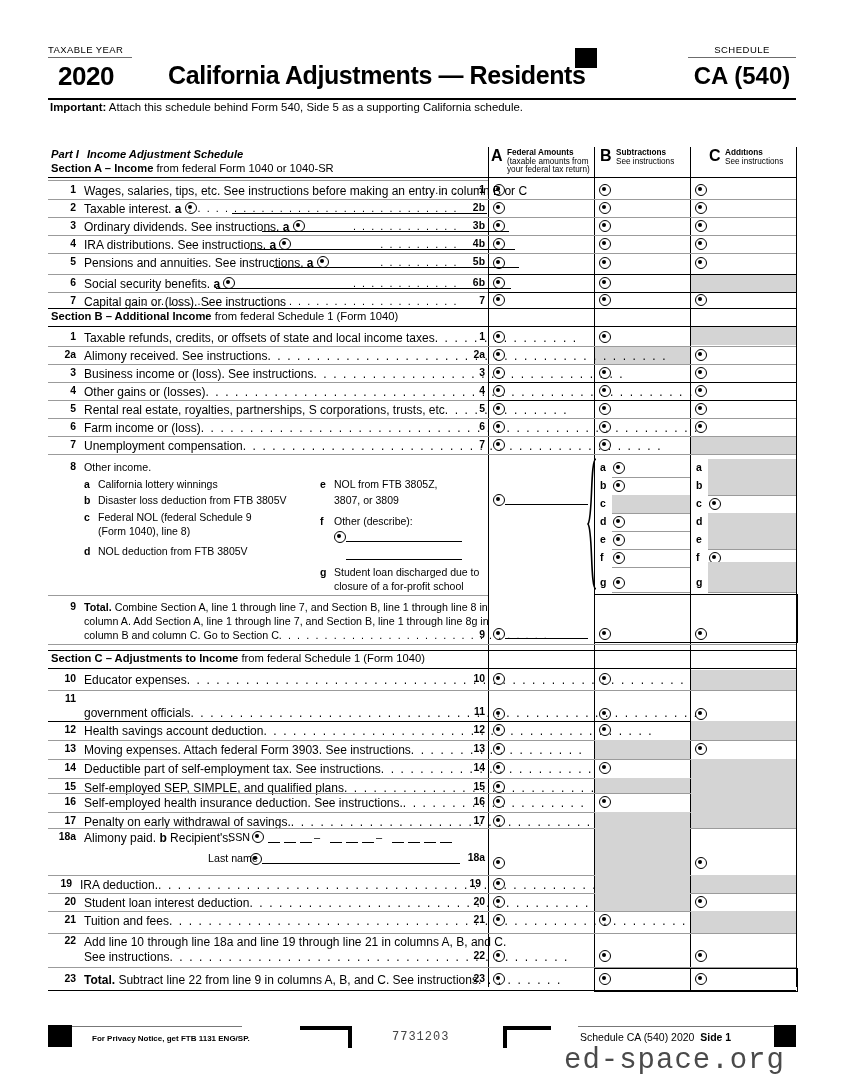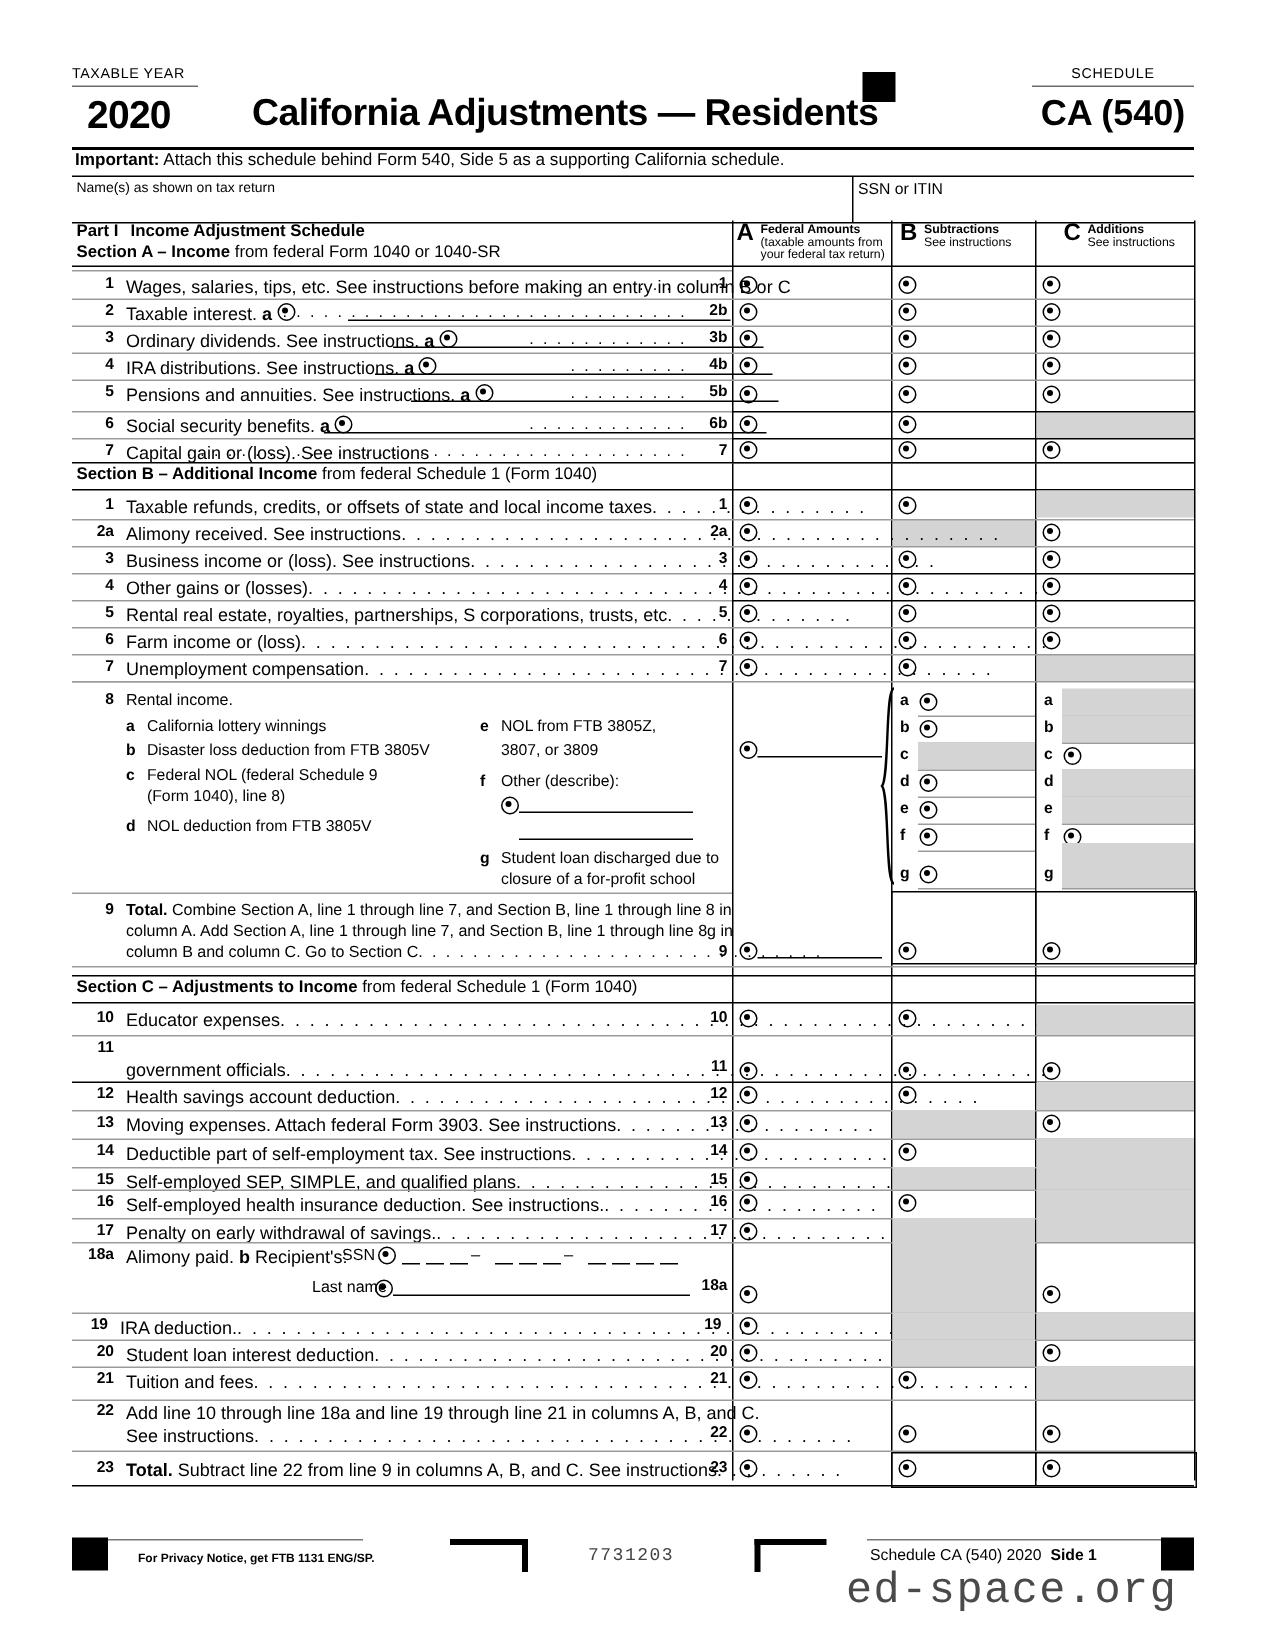--- a/index.html
+++ b/index.html
@@ -82,30 +82,25 @@
       <div class="sch-label">SCHEDULE</div>
       <div class="sch-rule"></div>
     </div>
     <div class="schnum">CA (540)</div>
   </div>
   <div class="blk-sq"></div>
 
   <div class="imp-rule"></div>
   <div class="imp"><b>Important:</b><span> Attach this schedule behind Form 540, Side 5 as a supporting California schedule.</span></div>
 
-  <div class="namebox">
-    <div class="vdiv"></div>
-    <div class="name-lbl">Name(s) as shown on tax return</div>
-    <div class="ssn-lbl">SSN or ITIN</div>
-  </div>
 
   <div class="tbl">
 
     <div style="position:absolute;left:0;top:0;width:440px;height:30px;">
-      <div style="position:absolute;left:3px;top:1px;font-size:11.2px;"><b>Part I</b><span style="display:inline-block;width:8px"></span><b>Income Adjustment Schedule</b></div>
+      <div style="position:absolute;left:3px;top:1px;font-size:11.2px;font-style:italic;"><b>Part I</b><span style="display:inline-block;width:8px"></span><b>Income Adjustment Schedule</b></div>
       <div style="position:absolute;left:3px;top:15px;font-size:11.2px;"><b>Section A – Income</b><span> from federal Form 1040 or 1040-SR</span></div>
     </div>
 
     <div class="ch" style="left:443px;width:100px;">
       <span class="L">A</span>
       <div class="T" style="margin-left:16px;">
         <span>Federal Amounts</span><br>
         <i>(taxable amounts from your federal tax return)</i>
       </div>
     </div>
@@ -290,21 +285,21 @@
         <div class="rno" style="right:3px;top:3px;">7</div>
       </div>
       <div class="bul-abs" style="left:493px;top:438.5px;"></div>
       <div class="bul-abs" style="left:599px;top:438.5px;"></div>
       <div class="hairline" style="left:488px;top:454px;width:308px;"></div>
       <div class="hairline" style="left:48px;top:454px;width:440px;"></div>
     </div>
 
   <div id="line8">
       <div class="lno" style="position:absolute;left:56px;top:461px;">8</div>
-      <div style="position:absolute;left:84px;top:461px;font-size:10.7px;">Rental income.</div>
+      <div style="position:absolute;left:84px;top:461px;font-size:10.7px;">Other income.</div>
       <div style="position:absolute;left:84px;top:478px;font-size:10.5px;font-weight:bold;width:12px;">a</div>
       <div style="position:absolute;left:98px;top:478px;font-size:10.5px;white-space:nowrap;">California lottery winnings</div>
       <div style="position:absolute;left:84px;top:494px;font-size:10.5px;font-weight:bold;width:12px;">b</div>
       <div style="position:absolute;left:98px;top:494px;font-size:10.5px;white-space:nowrap;">Disaster loss deduction from FTB 3805V</div>
       <div style="position:absolute;left:84px;top:511px;font-size:10.5px;font-weight:bold;width:12px;">c</div>
       <div style="position:absolute;left:98px;top:511px;font-size:10.5px;white-space:nowrap;">Federal NOL (federal Schedule 9</div>
       <div style="position:absolute;left:84px;top:525px;font-size:10.5px;font-weight:bold;width:12px;"></div>
       <div style="position:absolute;left:98px;top:525px;font-size:10.5px;white-space:nowrap;">(Form 1040), line 8)</div>
       <div style="position:absolute;left:84px;top:545px;font-size:10.5px;font-weight:bold;width:12px;">d</div>
       <div style="position:absolute;left:98px;top:545px;font-size:10.5px;white-space:nowrap;">NOL deduction from FTB 3805V</div>

